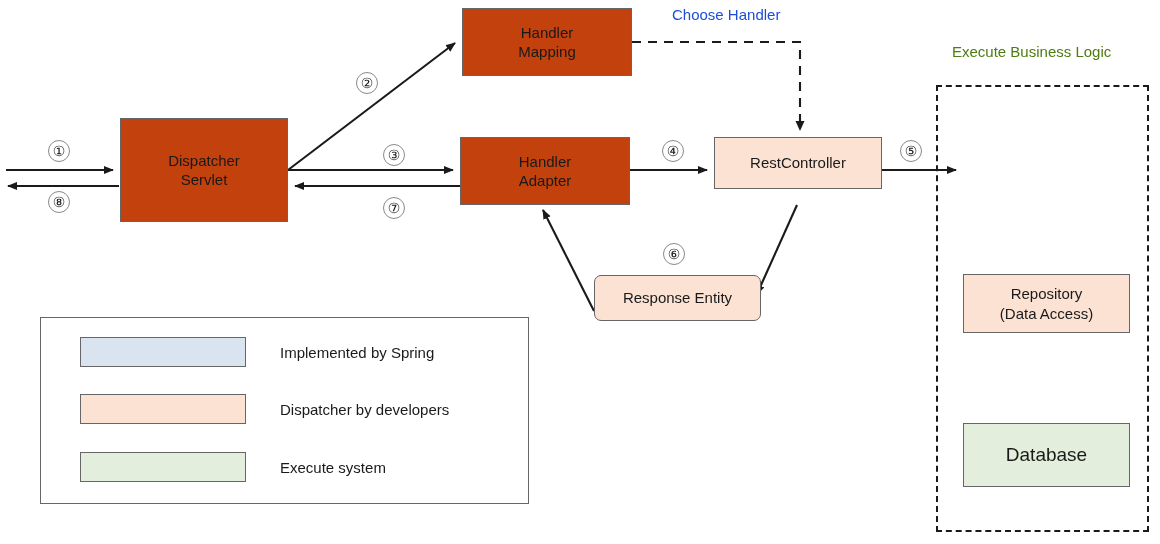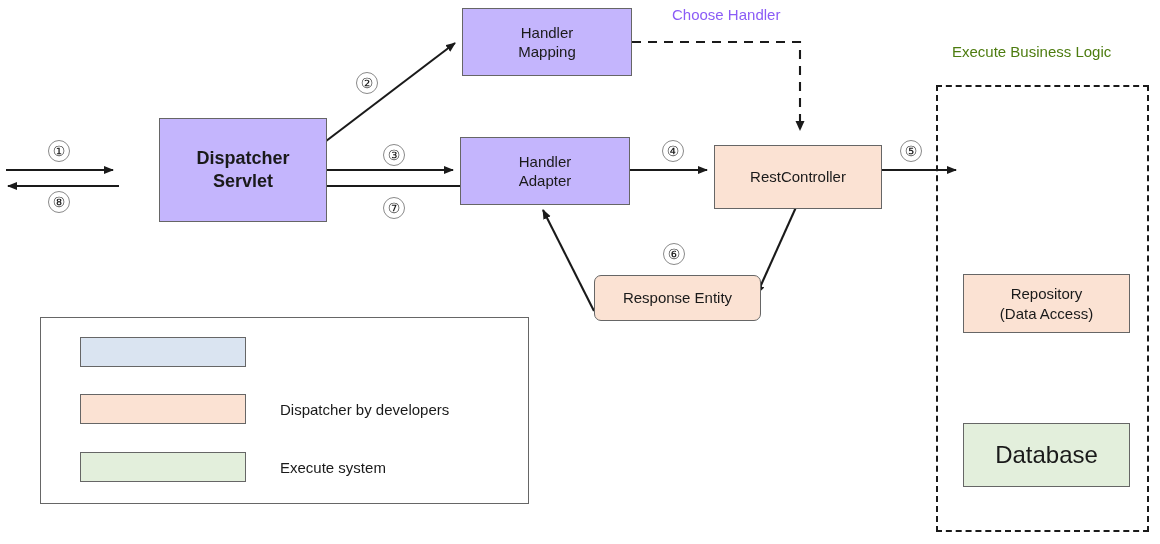--- a/index.html
+++ b/index.html
@@ -33,42 +33,42 @@
     border: 1.5px solid #666666;
     display: flex;
     align-items: center;
     justify-content: center;
     text-align: center;
     line-height: 1.28;
     font-size: 15px;
     color: #1a1a1a;
     white-space: pre-line;
   }
-  .node.blue   { background: #c4b5fd; }
+  .node.blue   { background: #c2410c; }
   .node.peach  { background: #fbe2d3; }
   .node.green  { background: #e3efdc; }
-  .node.bold   { font-weight: bold; font-size: 18px; margin-left: 39px; }
-  .node.big    { font-size: 24px; }
+  .node.bold   { font-weight: normal; font-size: 15px; }
+  .node.big    { font-size: 19px; }
 
   .group-box {
     position: absolute;
     box-sizing: border-box;
     border: 2px dashed #1a1a1a;
     background: transparent;
   }
   .group-title {
     position: absolute;
     font-size: 15px;
     color: #4d7c0f;
     white-space: nowrap;
   }
   .edge-label {
     position: absolute;
     font-size: 15px;
-    color: #8b5cf6;
+    color: #1d4ed8;
     white-space: nowrap;
   }
   .step {
     position: absolute;
     width: 22px;
     height: 22px;
     border: 1.2px solid #8a8a8a;
     border-radius: 50%;
     font-size: 14px;
     display: flex;
@@ -140,21 +140,21 @@
 
   <div class="node blue bold" style="left:120px; top:118px; width:168px; height:104px;">Dispatcher
 Servlet</div>
 
   <div class="node blue" style="left:462px; top:8px; width:170px; height:68px;">Handler
 Mapping</div>
 
   <div class="node blue" style="left:460px; top:137px; width:170px; height:68px;">Handler
 Adapter</div>
 
-  <div class="node peach" style="left:714px; top:145px; width:168px; height:64px;">RestController</div>
+  <div class="node peach" style="left:714px; top:137px; width:168px; height:52px;">RestController</div>
 
   <div class="node peach" style="left:594px; top:275px; width:167px; height:46px;border-radius:7px;">Response Entity</div>
 
 
   <div class="node peach" style="left:963px; top:274px; width:167px; height:59px;">Repository
 (Data Access)</div>
 
   <div class="node green big" style="left:963px; top:423px; width:167px; height:64px;">Database</div>
 
   <div class="edge-label" style="left:672px; top:6px;">Choose Handler</div>
@@ -164,20 +164,21 @@
   <div class="step" style="left:383px; top:144px;">③</div>
   <div class="step" style="left:662px; top:140px;">④</div>
   <div class="step" style="left:900px; top:140px;">⑤</div>
   <div class="step" style="left:663px; top:243px;">⑥</div>
   <div class="step" style="left:383px; top:197px;">⑦</div>
   <div class="step" style="left:48px;  top:191px;">⑧</div>
 
   <div class="legend-box" style="left:40px; top:317px; width:489px; height:187px;"></div>
 
   <div class="legend-swatch blue" style="left:80px; top:337px; width:166px; height:30px; background:#dae4f1;"></div>
+  <div class="legend-label" style="left:280px; top:344px;">Implemented by Spring</div>
 
   <div class="legend-swatch peach" style="left:80px; top:394px; width:166px; height:30px; background:#fbe2d3;"></div>
   <div class="legend-label" style="left:280px; top:401px;">Dispatcher by developers</div>
 
   <div class="legend-swatch green" style="left:80px; top:452px; width:166px; height:30px; background:#e3efdc;"></div>
   <div class="legend-label" style="left:280px; top:459px;">Execute system</div>
 
 </div>
 
 </body></html>

